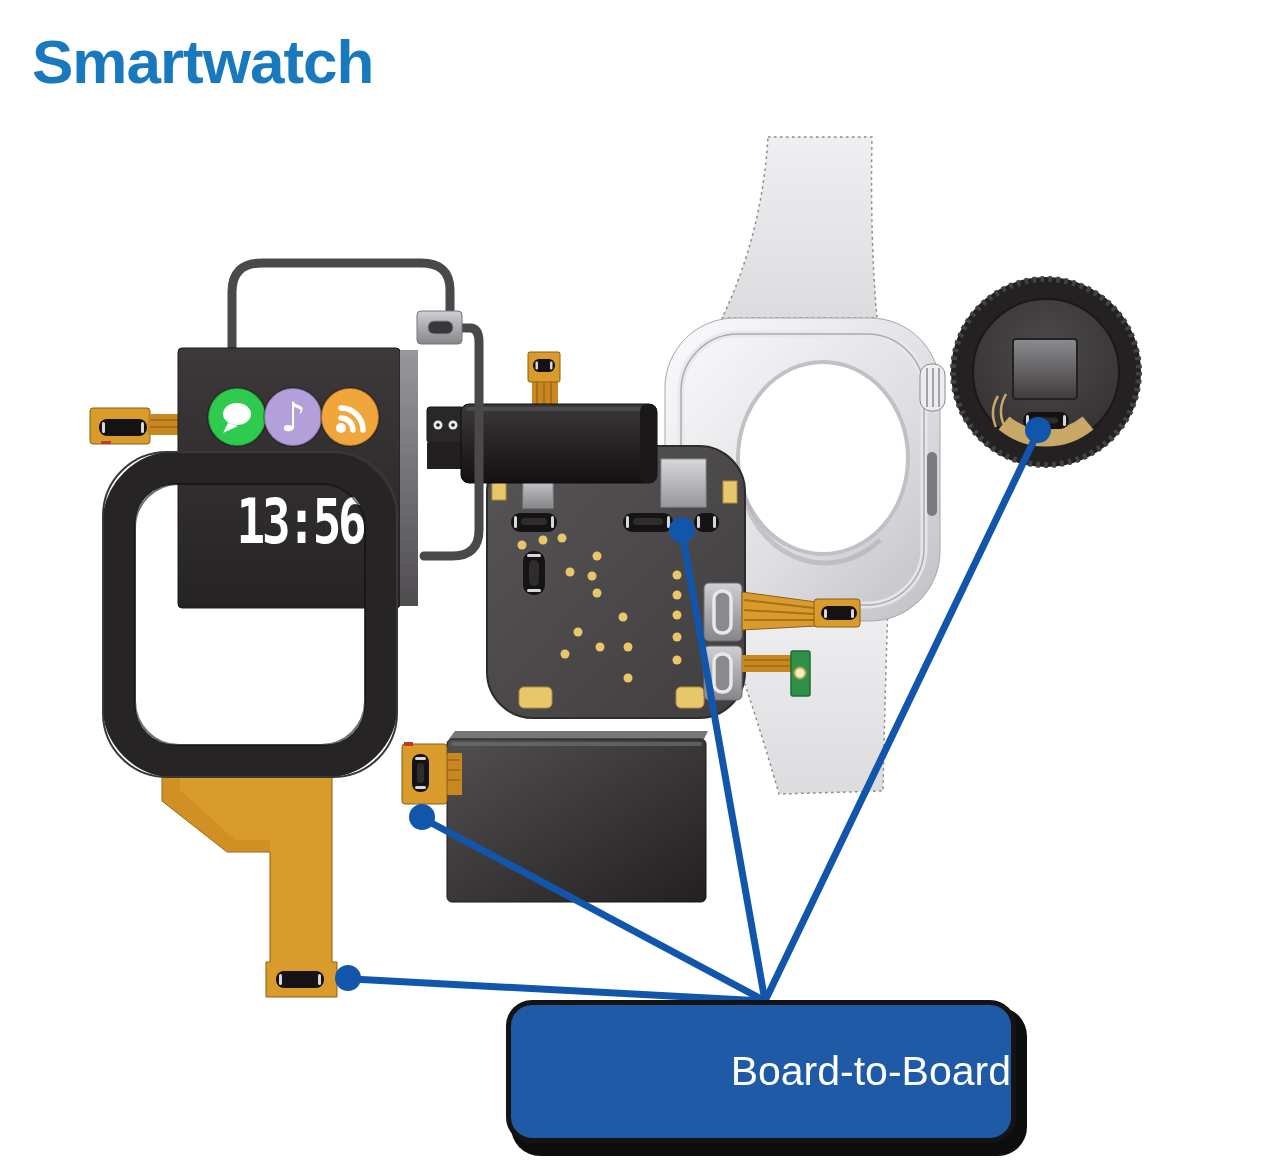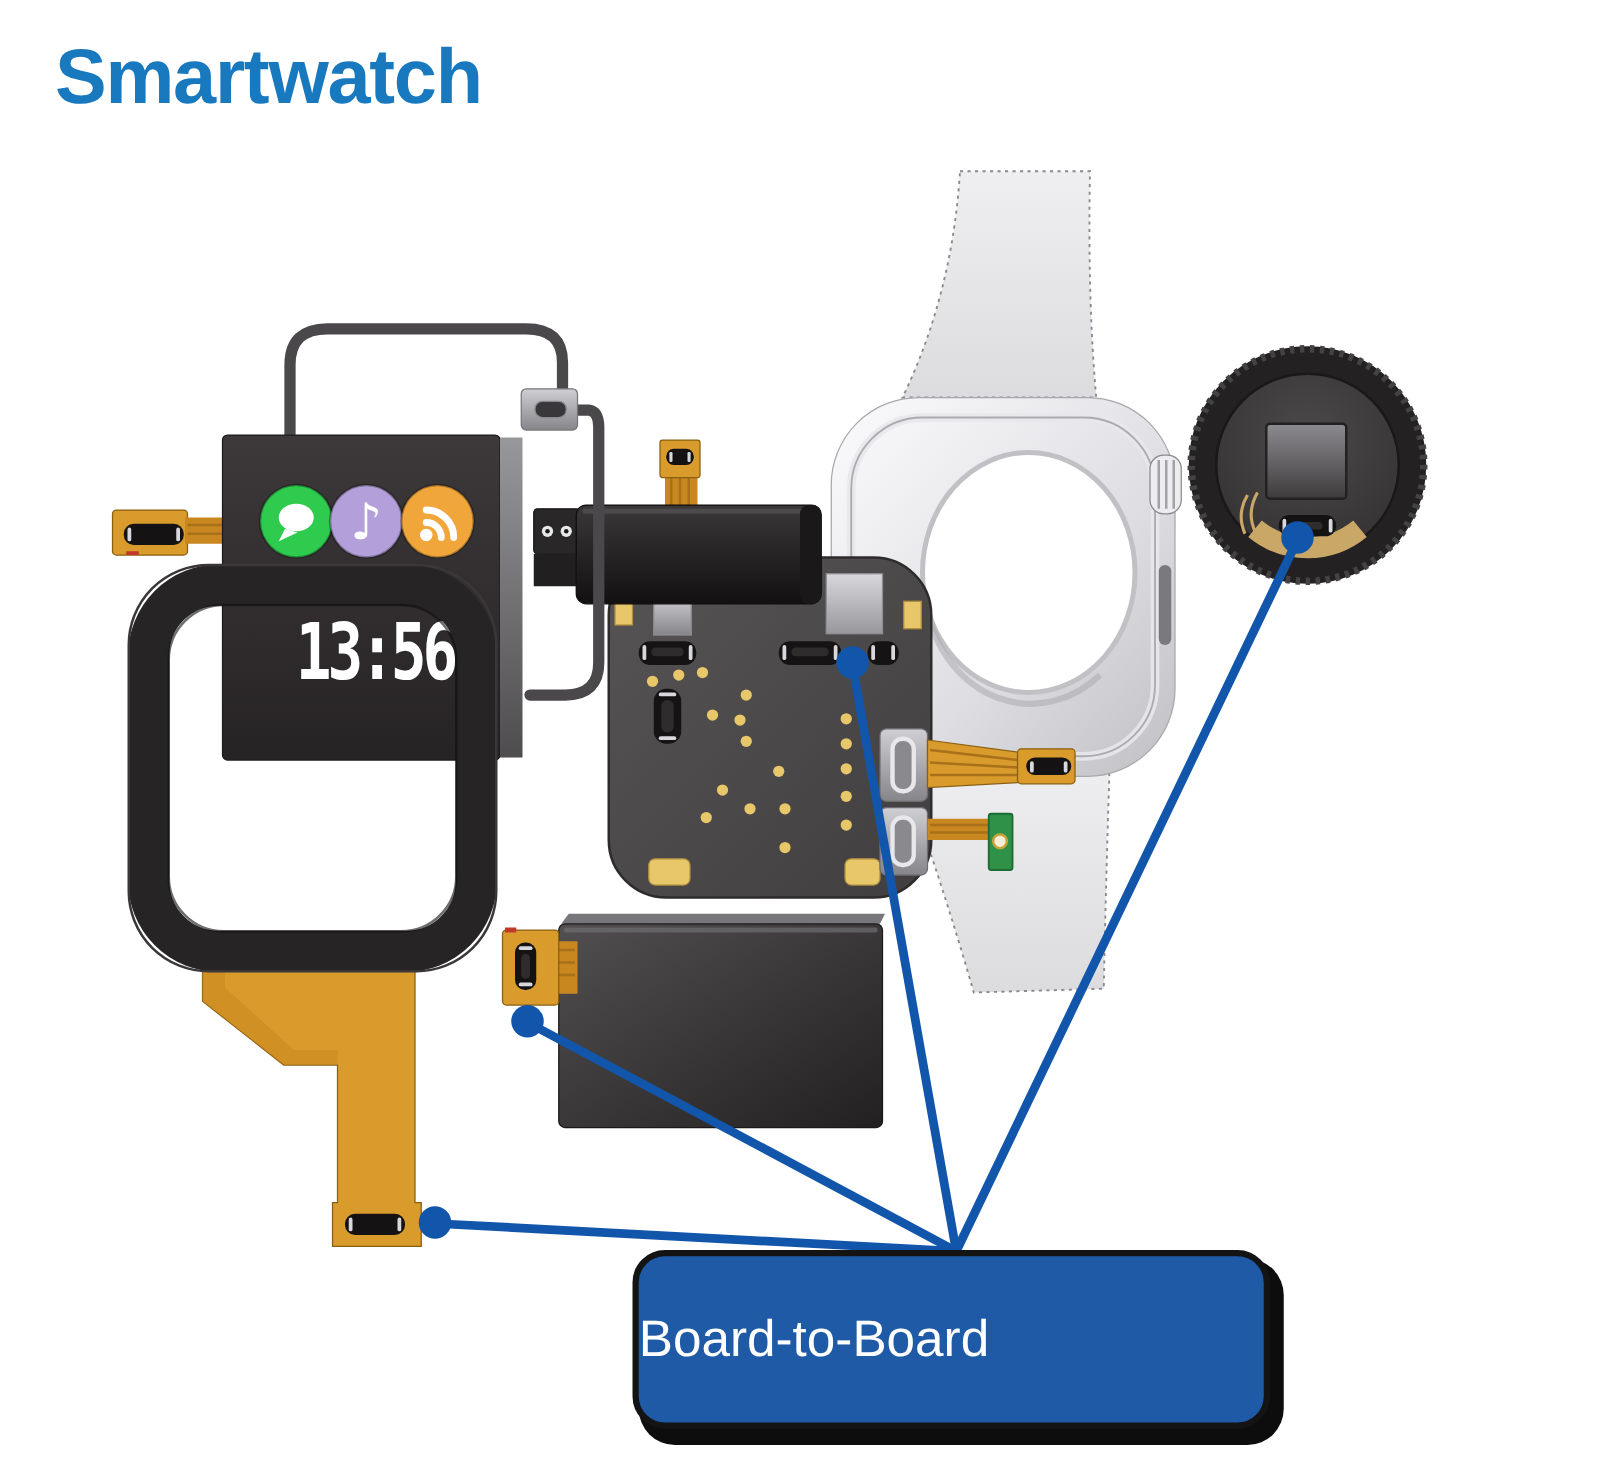--- a/index.html
+++ b/index.html
@@ -1,26 +1,26 @@
 <!DOCTYPE html>
 <html style="--title_blue: #1879BF; --callout_blue: #1E5AA6; --leader_blue: #1256AC; --flex_orange: #D99B2C; --gold: #E8C66A; --green_pcb: #2E9147;"><head>
 <meta charset="utf-8">
 <style>
   html,body{margin:0;padding:0;background:#ffffff;}
   .stage{position:relative;width:1280px;height:1174px;background:#ffffff;overflow:hidden;
          font-family:"Liberation Sans",sans-serif;}
   .stage svg{position:absolute;left:0;top:0;}
-  .page-title{position:absolute;left:44px;top:26px;margin:0;
+  .page-title{position:absolute;left:32px;top:26px;margin:0;
               font-size:62px;font-weight:bold;letter-spacing:-1px;
               color:var(--title_blue,#1879BF);}
   .callout{position:absolute;left:506px;top:1000px;width:500px;height:133px;
            background:var(--callout_blue,#1E5AA6);
            border:5px solid #141414;border-radius:26px;
            box-shadow:8px 10px 0 3px #0d0d0d;
-           display:flex;flex-direction:column;align-items:flex-start;justify-content:center;
+           display:flex;flex-direction:column;align-items:flex-end;justify-content:center;
            color:#ffffff;font-size:41px;line-height:1.28;text-align:center;}
   .clock{font-family:"DejaVu Sans Mono",monospace;font-weight:bold;font-size:58px;
          letter-spacing:-4px;fill:#ffffff;}
   .music-glyph{font-family:"DejaVu Sans",sans-serif;font-size:40px;fill:#ffffff;}
   .leader{stroke:var(--leader_blue,#1256AC);}
   .flex{fill:var(--flex_orange,#D99B2C);}
   .flexdark{fill:#C8871F;}
   .gold{fill:var(--gold,#E8C66A);}
   .greenpcb{fill:var(--green_pcb,#2E9147);}
 </style>

